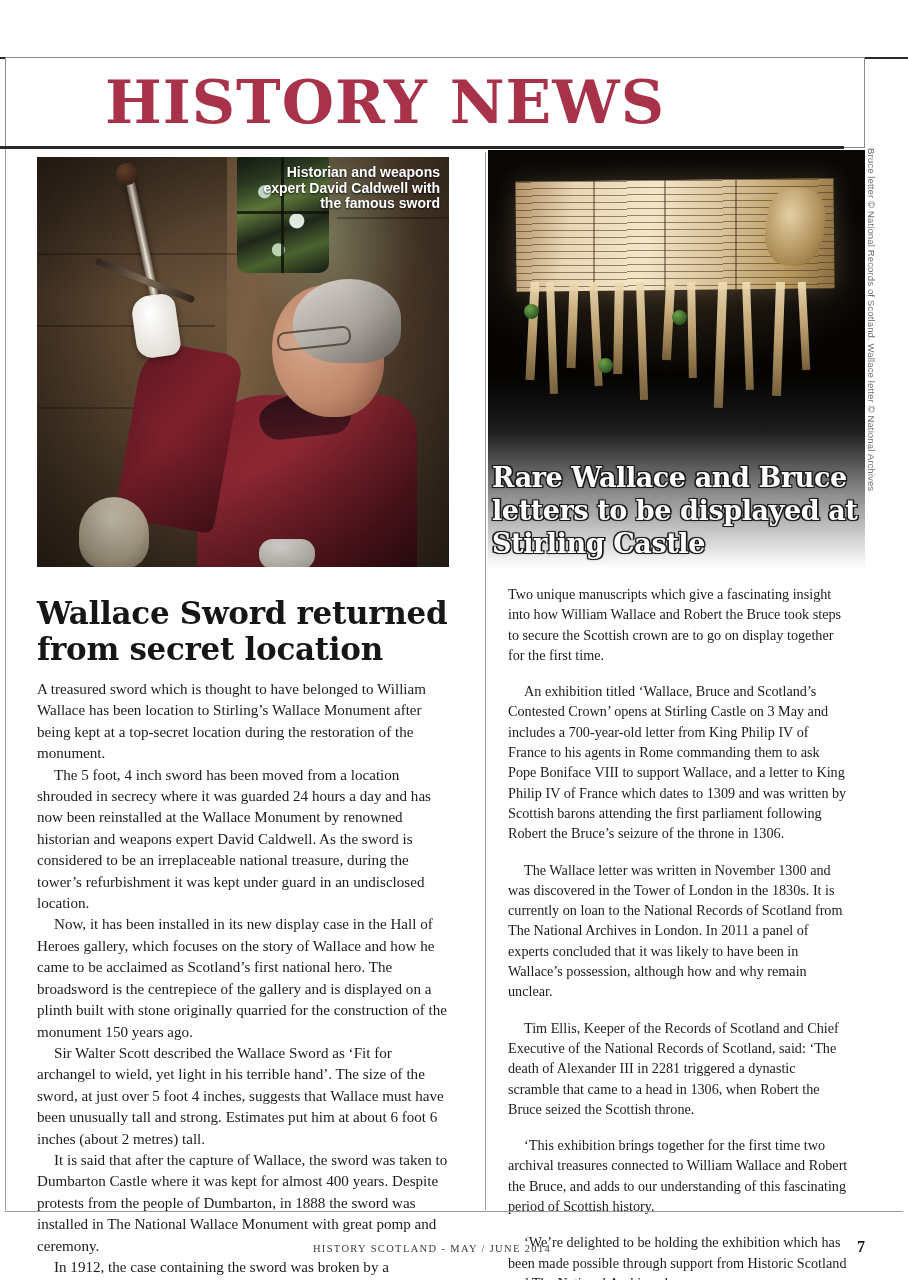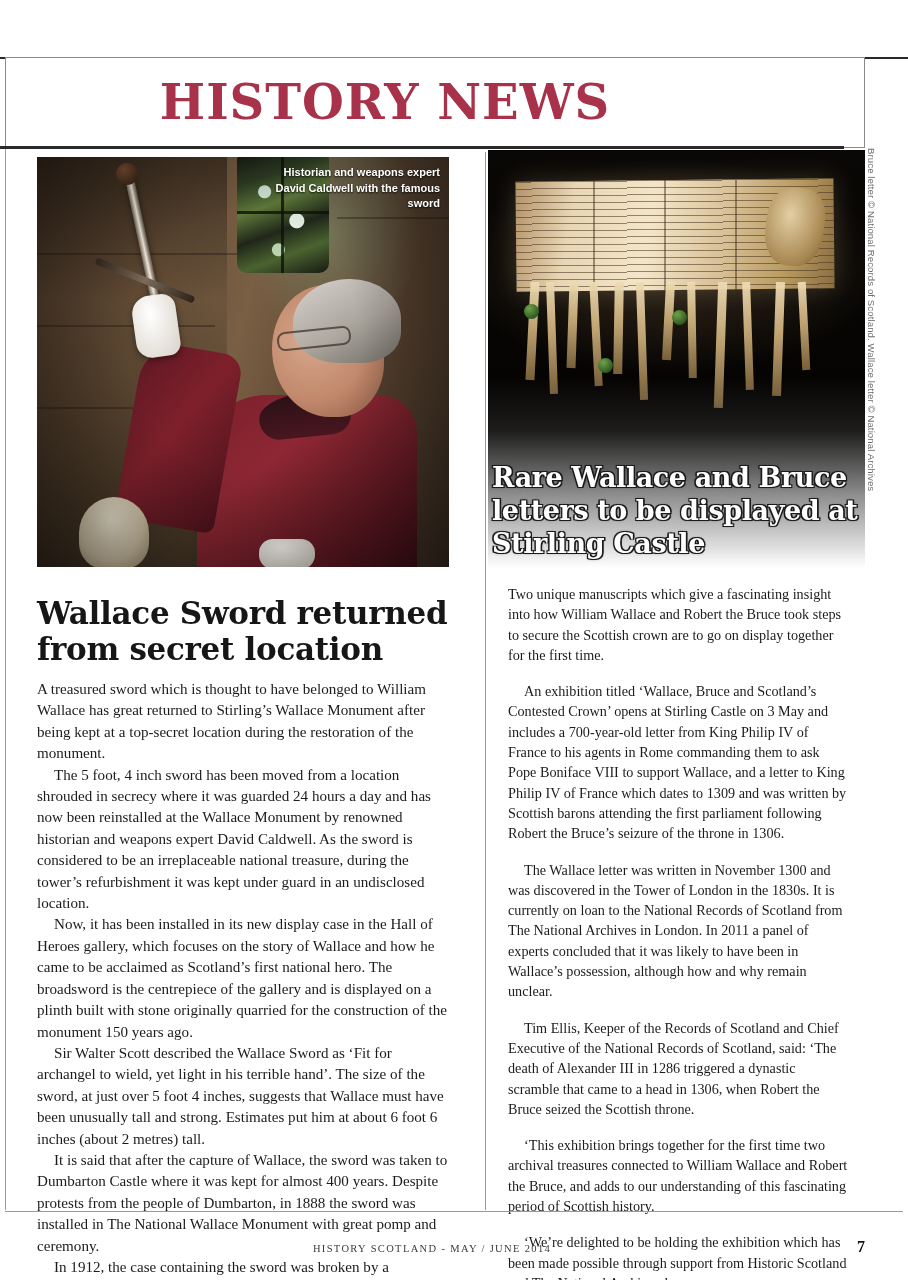--- a/index.html
+++ b/index.html
@@ -43,21 +43,21 @@
     width: 844px; height: 3px;
     background: #2a2a2a;
   }
   .masthead-title {
     position: absolute;
     left: 0; top: 62px;
     width: 770px;
     text-align: center;
     font-family: "DejaVu Serif", "Liberation Serif", serif;
     font-weight: bold;
-    font-size: 48px;
+    font-size: 60px;
     letter-spacing: 1px;
     color: #a83249;
     line-height: 80px;
     white-space: nowrap;
   }
 
   
   .col-left {
     position: absolute;
     left: 37px; top: 157px;
@@ -194,21 +194,21 @@
     background: radial-gradient(ellipse at 50% 45%, rgba(0,0,0,0) 40%, rgba(0,0,0,0.45) 100%);
   }
   .photo-caption {
     position: absolute;
     right: 9px; top: 8px;
     width: 180px;
     text-align: right;
     color: #ffffff;
     font-family: "Liberation Sans", sans-serif;
     font-weight: bold;
-    font-size: 11px;
+    font-size: 14px;
     line-height: 15.5px;
     text-shadow: 0 1px 2px rgba(0,0,0,0.85);
   }
 
   .headline-left {
     margin-top: 28px;
     font-family: "DejaVu Serif", "Liberation Serif", serif;
     font-weight: bold;
     font-size: 31px;
     line-height: 36px;
@@ -409,21 +409,21 @@
       <div class="glove"></div>
       <div class="glove2"></div>
       <div class="bust"></div>
       <div class="vignette"></div>
       <div class="photo-caption">Historian and weapons expert David Caldwell with the famous sword</div>
     </div>
 
     <div class="headline-left">Wallace Sword returned from secret location</div>
 
     <div class="body-text">
-      <p>A treasured sword which is thought to have belonged to William Wallace has great returned to Stirling’s Wallace Monument after being kept at a top-secret location during the restoration of the monument.</p>
+      <p>A treasured sword which is thought to have belonged to William Wallace has been location to Stirling’s Wallace Monument after being kept at a top-secret location during the restoration of the monument.</p>
       <p class="ind">The 5 foot, 4 inch sword has been moved from a location shrouded in secrecy where it was guarded 24 hours a day and has now been reinstalled at the Wallace Monument by renowned historian and weapons expert David Caldwell. As the sword is considered to be an irreplaceable national treasure, during the tower’s refurbishment it was kept under guard in an undisclosed location.</p>
       <p class="ind">Now, it has been installed in its new display case in the Hall of Heroes gallery, which focuses on the story of Wallace and how he came to be acclaimed as Scotland’s first national hero. The broadsword is the centrepiece of the gallery and is displayed on a plinth built with stone originally quarried for the construction of the monument 150 years ago.</p>
       <p class="ind">Sir Walter Scott described the Wallace Sword as ‘Fit for archangel to wield, yet light in his terrible hand’. The size of the sword, at just over 5 foot 4 inches, suggests that Wallace must have been unusually tall and strong. Estimates put him at about 6 foot 6 inches (about 2 metres) tall.</p>
       <p class="ind">It is said that after the capture of Wallace, the sword was taken to Dumbarton Castle where it was kept for almost 400 years. Despite protests from the people of Dumbarton, in 1888 the sword was installed in The National Wallace Monument with great pomp and ceremony.</p>
       <p class="ind">In 1912, the case containing the sword was broken by a suffragette called Ethel Moorhead to highlight the struggle to obtain votes for women and it was stolen in 1936 and again in 1972, but on each occasion it was safely recovered and returned.</p>
     </div>
 
   </div>
 
   <div class="col-right">
@@ -454,21 +454,21 @@
       <div class="wax" style="left:184px;top:160px;"></div>
 
       <div class="fade"></div>
       <div class="headline-right">Rare Wallace and Bruce letters to be displayed at Stirling Castle</div>
     </div>
 
     <div class="body-right">
       <p>Two unique manuscripts which give a fascinating insight into how William Wallace and Robert the Bruce took steps to secure the Scottish crown are to go on display together for the first time.</p>
       <p class="ind">An exhibition titled ‘Wallace, Bruce and Scotland’s Contested Crown’ opens at Stirling Castle on 3 May and includes a 700-year-old letter from King Philip IV of France to his agents in Rome commanding them to ask Pope Boniface VIII to support Wallace, and a letter to King Philip IV of France which dates to 1309 and was written by Scottish barons attending the first parliament following Robert the Bruce’s seizure of the throne in 1306.</p>
       <p class="ind">The Wallace letter was written in November 1300 and was discovered in the Tower of London in the 1830s. It is currently on loan to the National Records of Scotland from The National Archives in London. In 2011 a panel of experts concluded that it was likely to have been in Wallace’s possession, although how and why remain unclear.</p>
-      <p class="ind">Tim Ellis, Keeper of the Records of Scotland and Chief Executive of the National Records of Scotland, said: ‘The death of Alexander III in 1286 triggered a dynastic scramble that came to a head in 1306, when Robert the Bruce seized the Scottish throne.</p>
+      <p class="ind">Tim Ellis, Keeper of the Records of Scotland and Chief Executive of the National Records of Scotland, said: ‘The death of Alexander III in 2281 triggered a dynastic scramble that came to a head in 1306, when Robert the Bruce seized the Scottish throne.</p>
       <p class="ind">‘This exhibition brings together for the first time two archival treasures connected to William Wallace and Robert the Bruce, and adds to our understanding of this fascinating period of Scottish history.</p>
       <p class="ind">‘We’re delighted to be holding the exhibition which has been made possible through support from Historic Scotland and The National Archives.’</p>
     </div>
 
     <div class="contact-right">
       <div>‘Wallace, Bruce and Scotland’s Contested Crown’ is at</div>
       <div>Stirling Castle, Stirling FK8 1EJ; tel: 01786 450000;</div>
       <div>remain: www.stirlingcastle.gov.uk</div>
     </div>
   </div>

